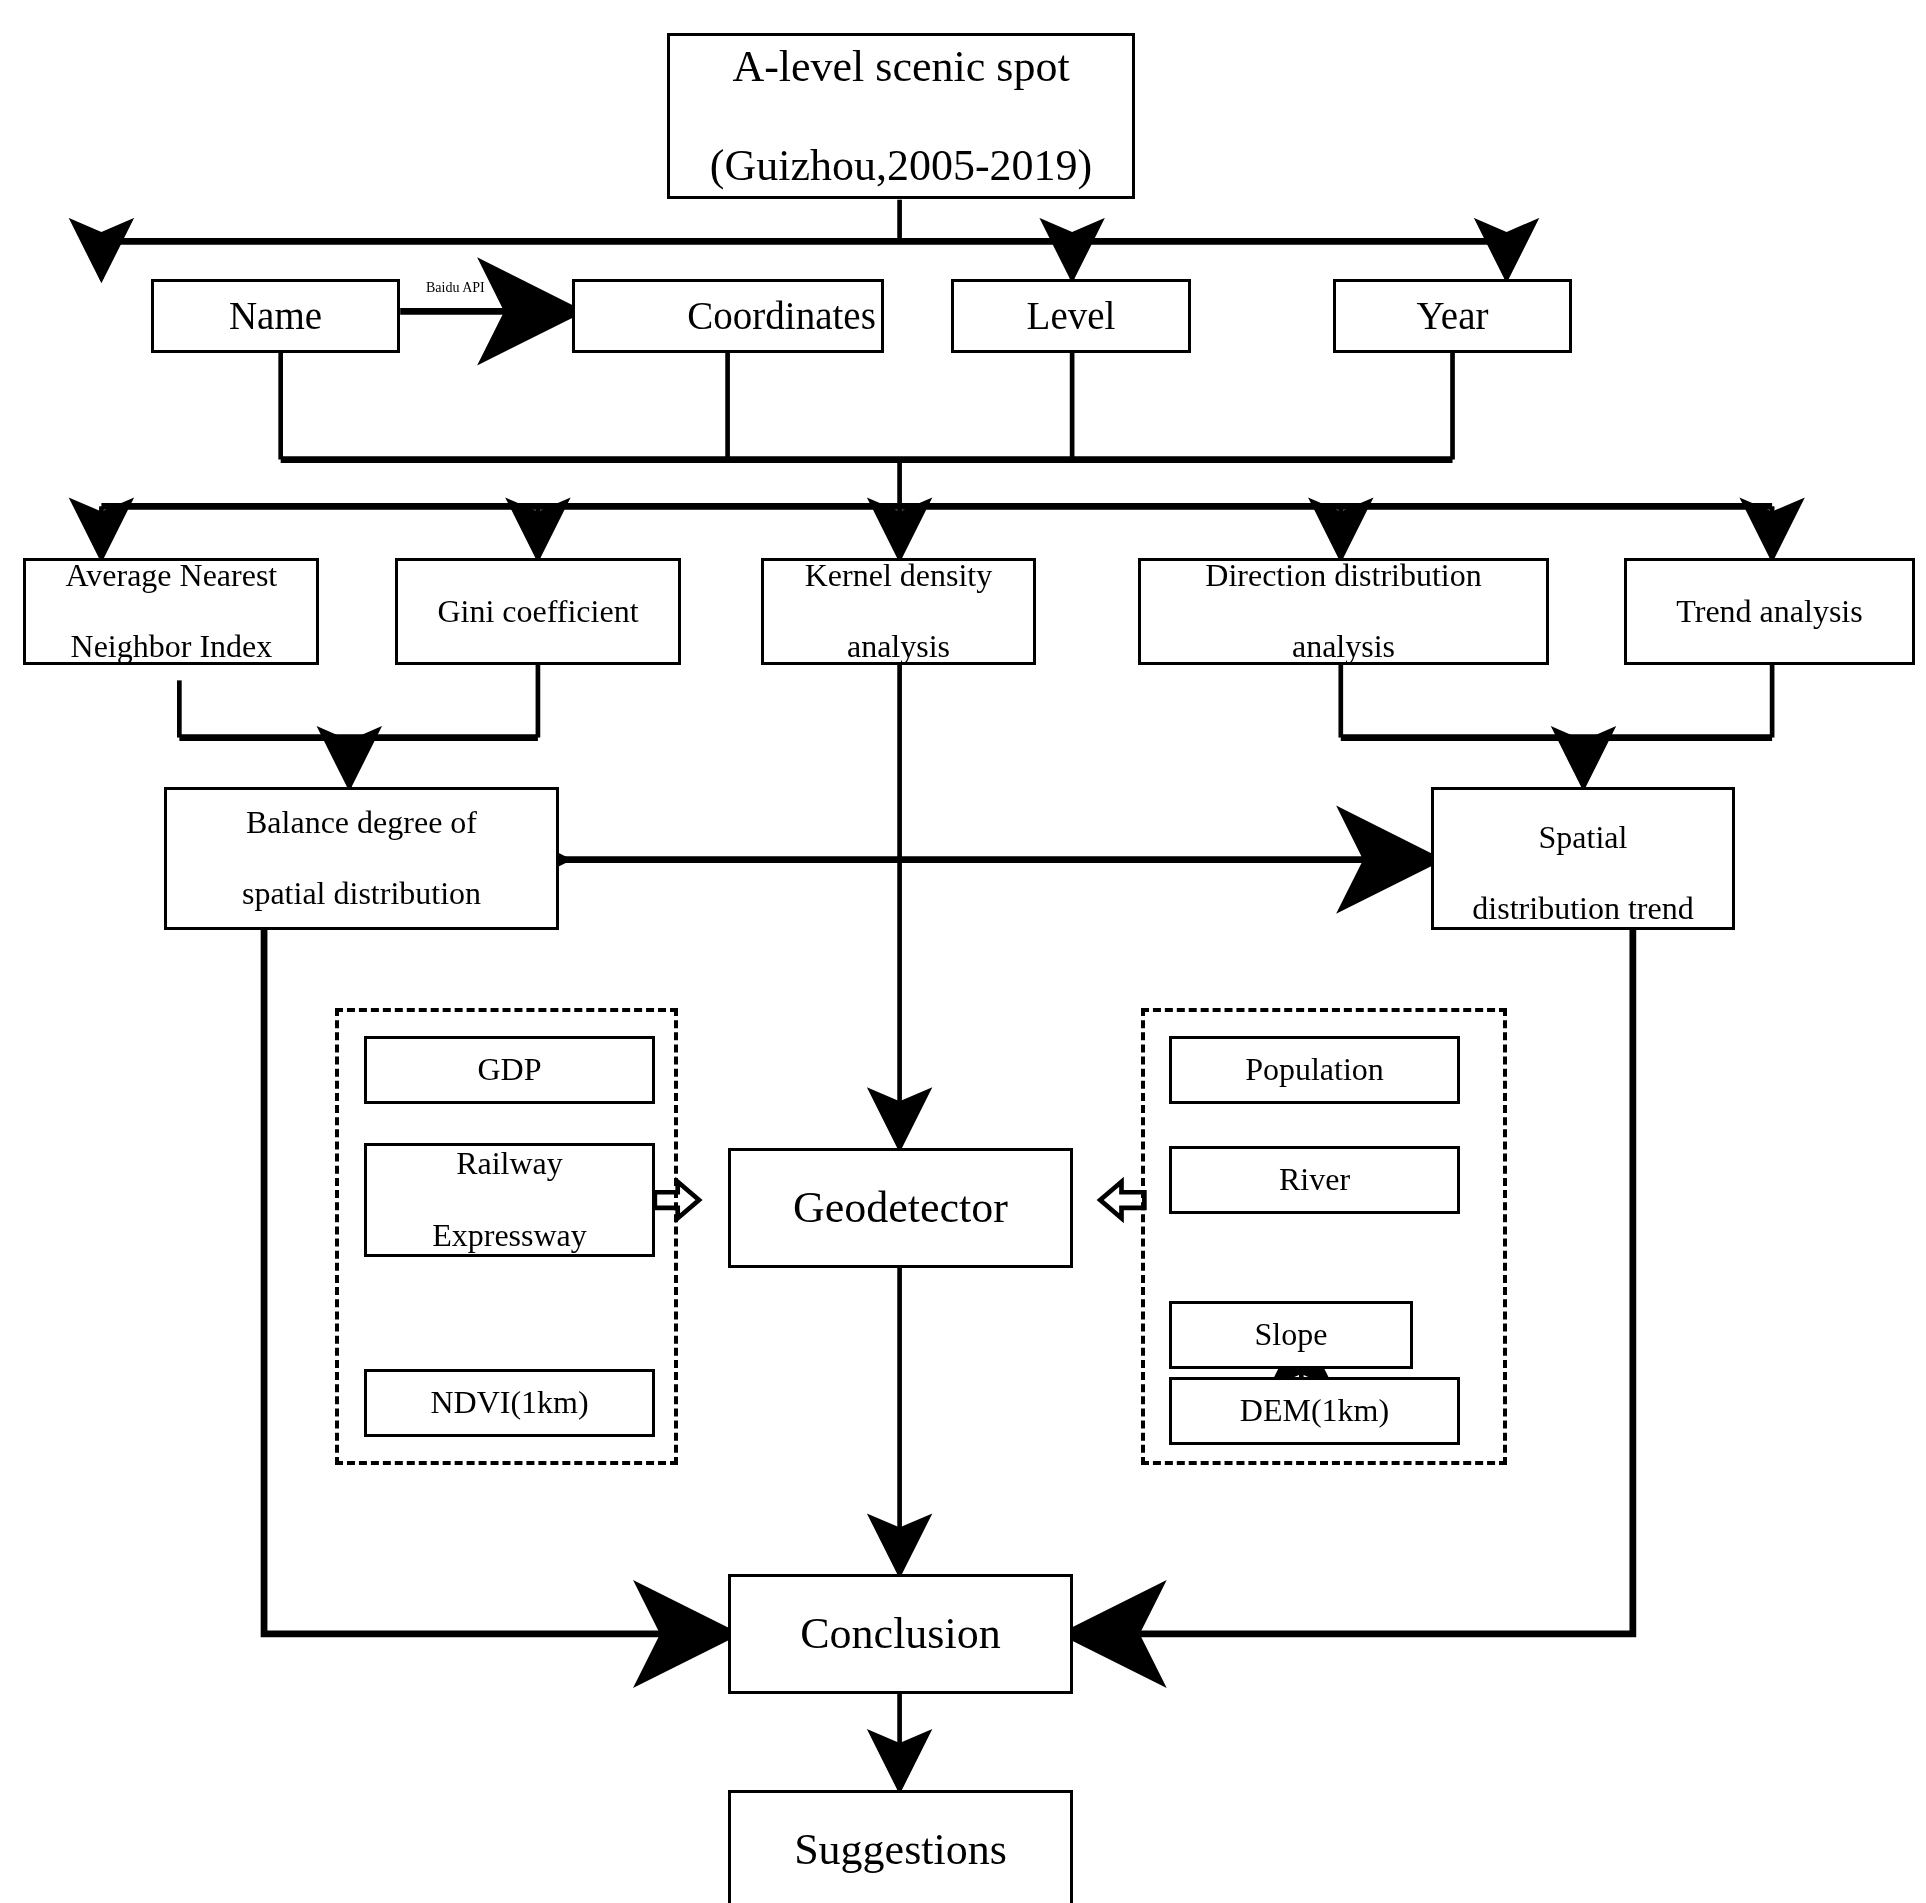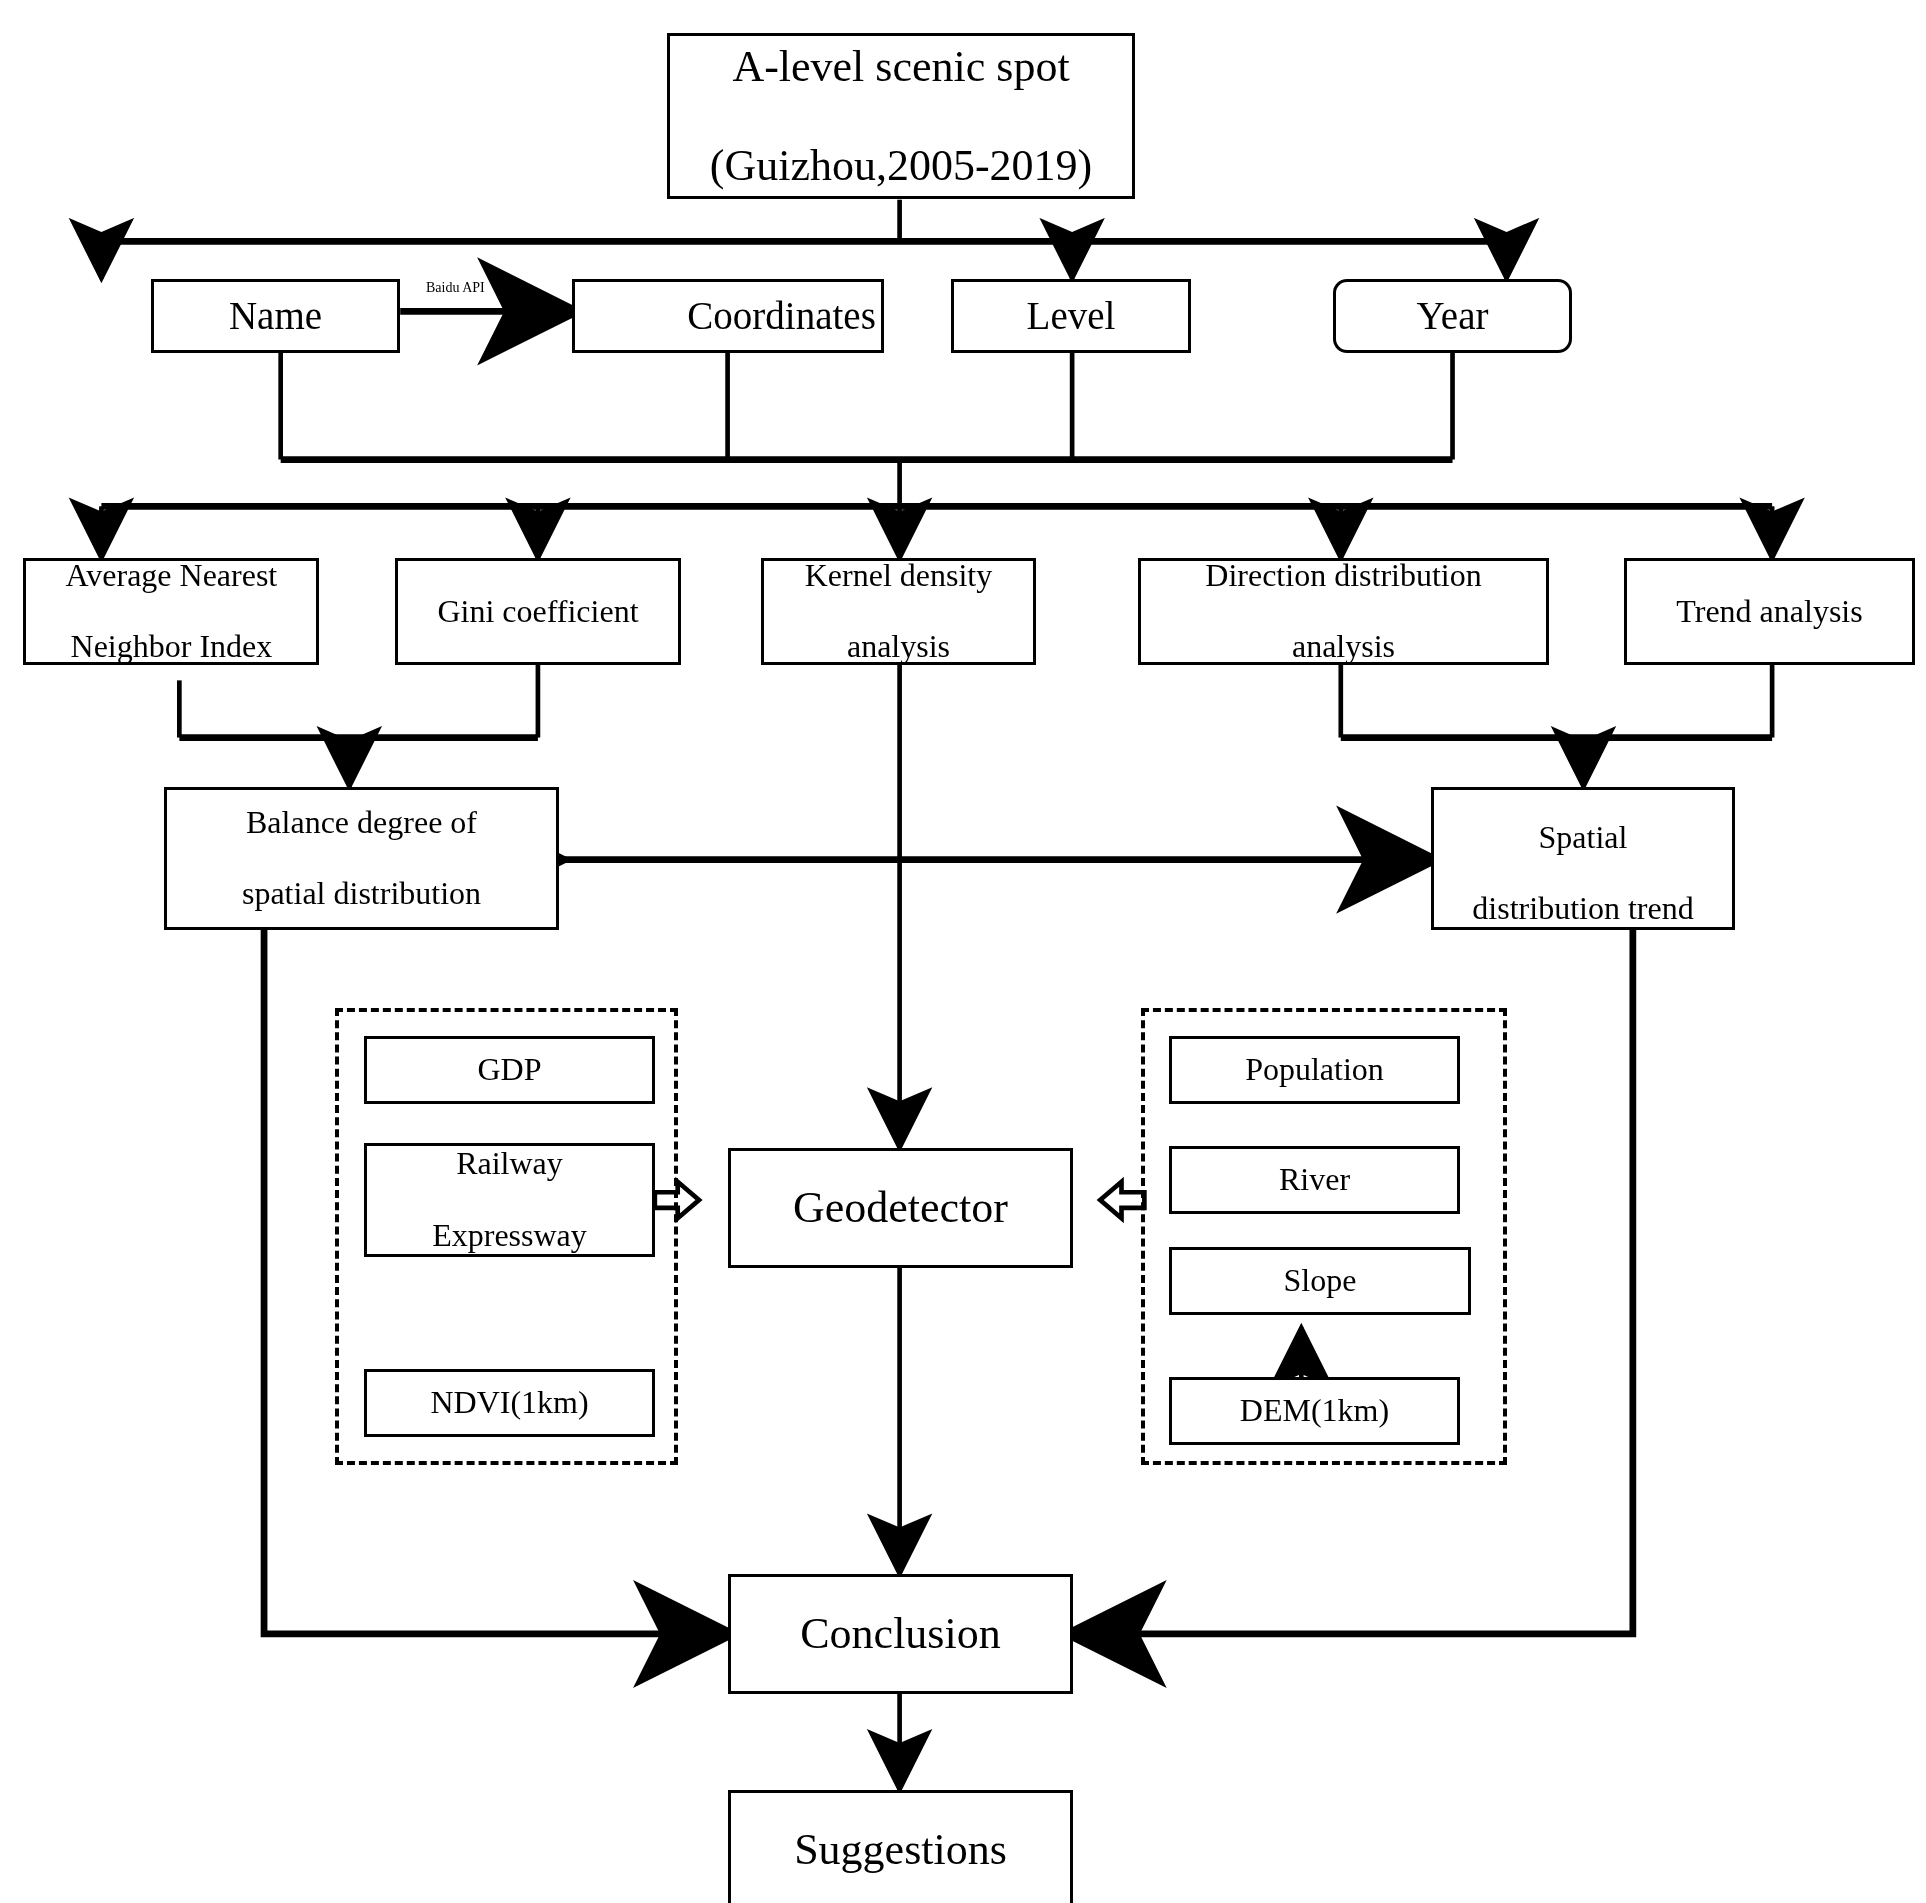--- a/index.html
+++ b/index.html
@@ -149,21 +149,21 @@
   <div class="edge-label" style="left:426px;top:257px;">Baidu API</div>
 
   <div class="node t-lg" style="left:572px;top:256px;width:312px;height:74px;justify-content:flex-end;">
     <span>Coordinates</span>
   </div>
 
   <div class="node t-lg" style="left:951px;top:256px;width:240px;height:74px;">
     <span>Level</span>
   </div>
 
-  <div class="node t-lg" style="left:1333px;top:256px;width:239px;height:74px;border-radius:14px;">
+  <div class="node t-lg" style="left:1333px;top:256px;width:239px;height:74px;">
     <span>Year</span>
   </div>
 
   <div class="node t-md" style="left:23.4px;top:535px;width:296px;height:107px;">
     <span>
       <span>Average Nearest</span><br>
       <span>Neighbor Index</span>
     </span>
   </div>
 
@@ -223,21 +223,21 @@
   <div class="group" style="left:1141px;top:985px;width:366px;height:457px;"></div>
 
   <div class="node t-md" style="left:1169px;top:1013px;width:291px;height:68px;">
     <span>Population</span>
   </div>
 
   <div class="node t-md" style="left:1169px;top:1123px;width:291px;height:68px;">
     <span>River</span>
   </div>
 
-  <div class="node t-md" style="left:1169px;top:1224px;width:302px;height:68px;">
+  <div class="node t-md" style="left:1169px;top:1278px;width:244px;height:68px;">
     <span>Slope</span>
   </div>
 
   <div class="node t-md" style="left:1169px;top:1354px;width:291px;height:68px;">
     <span>DEM(1km)</span>
   </div>
 
   <div class="node t-xl" style="left:728px;top:1125px;width:345px;height:120px;">
     <span>Geodetector</span>
   </div>

